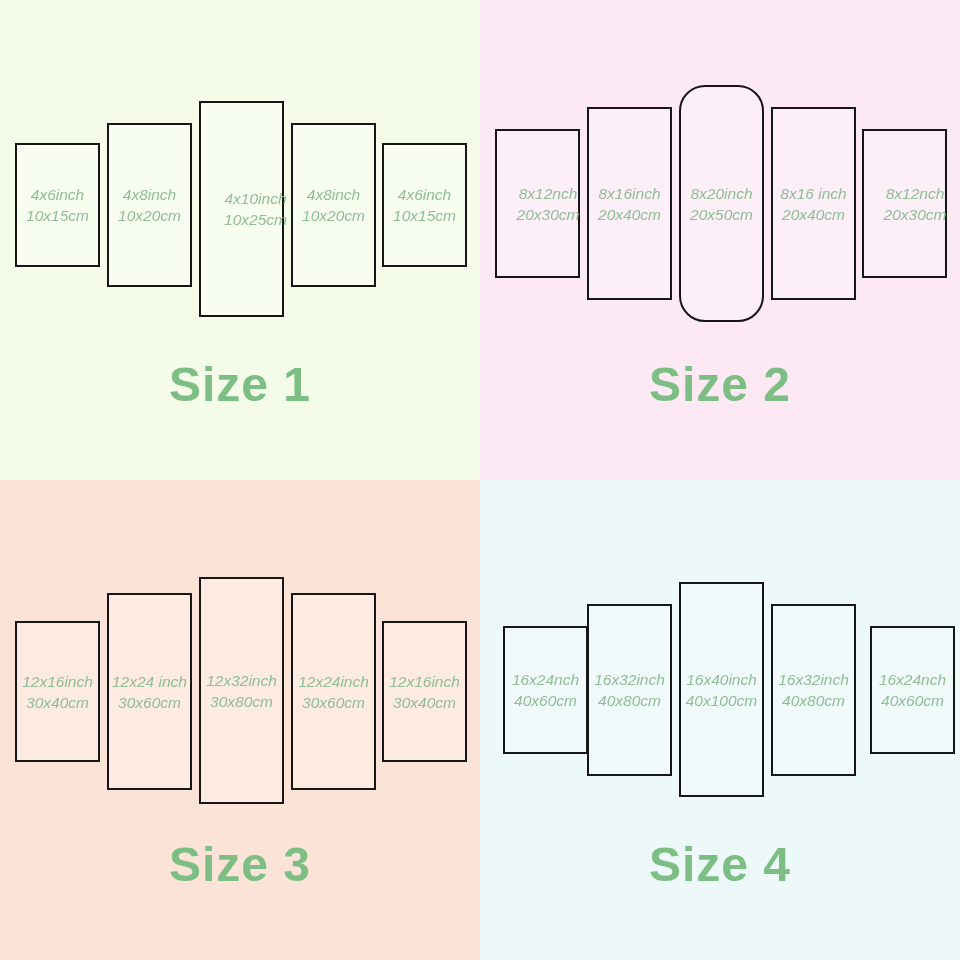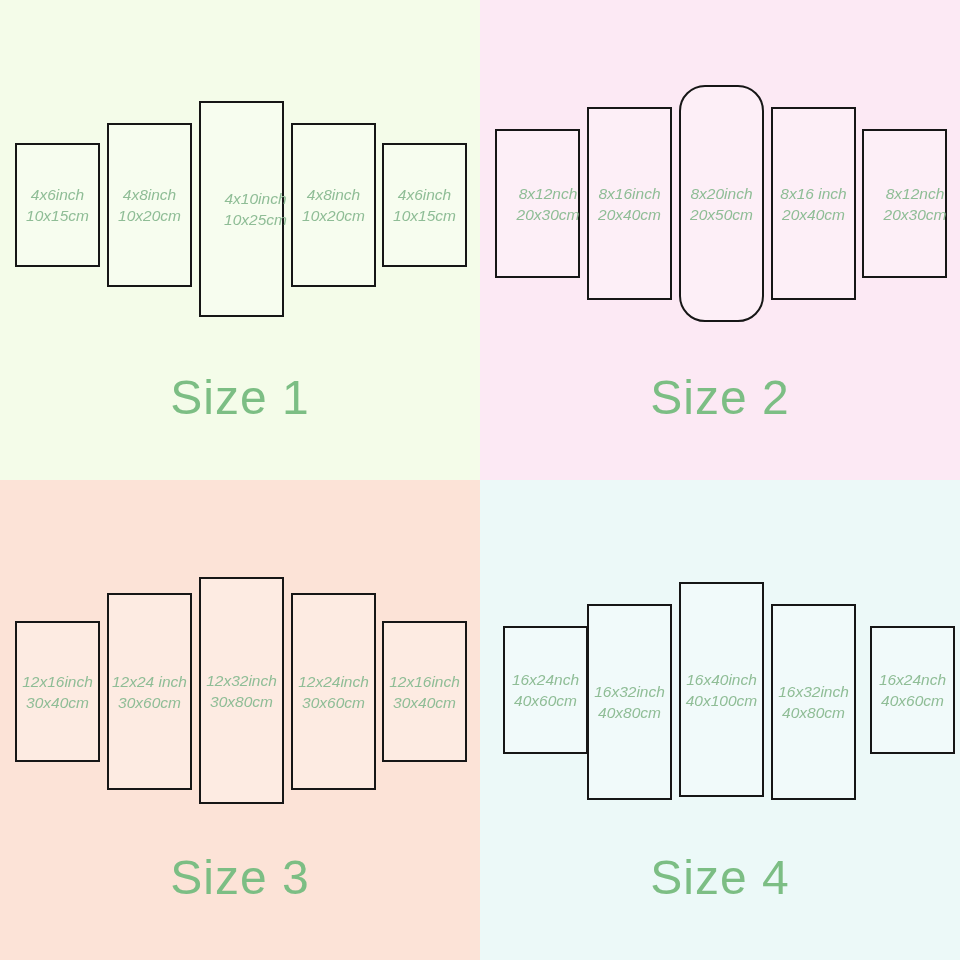--- a/index.html
+++ b/index.html
@@ -59,32 +59,32 @@
 
   .q2 .pos1, .q2 .pos5 { top: 129px; height: 149px; padding-left: 21px; }
   .q2 .pos2, .q2 .pos4 { top: 107px; height: 193px; }
   .q2 .pos3             { top: 85px;  height: 237px; border-radius: 26px; }
 
   .q3 .pos1, .q3 .pos5 { top: 141px; height: 141px; }
   .q3 .pos2, .q3 .pos4 { top: 113px; height: 197px; }
   .q3 .pos3             { top: 97px;  height: 227px; }
 
   .q4 .pos1, .q4 .pos5 { top: 146px; height: 128px; margin-left: 8px; }
-  .q4 .pos2, .q4 .pos4 { top: 124px; height: 196px; }
+  .q4 .pos2, .q4 .pos4 { top: 124px; height: 172px; }
   .q4 .pos3             { top: 102px; height: 215px; }
 
   .quad-title {
     position: absolute;
     left: 0;
     right: 0;
-    top: 366px;
+    top: 353px;
     height: 64px;
     line-height: 64px;
     text-align: center;
-    font-weight: normal;
+    font-weight: bold;
     font-size: 48px;
     letter-spacing: 1px;
     color: var(--title-text);
   }
 </style>
 </head>
 <body>
 
 <div id="stage">
 

